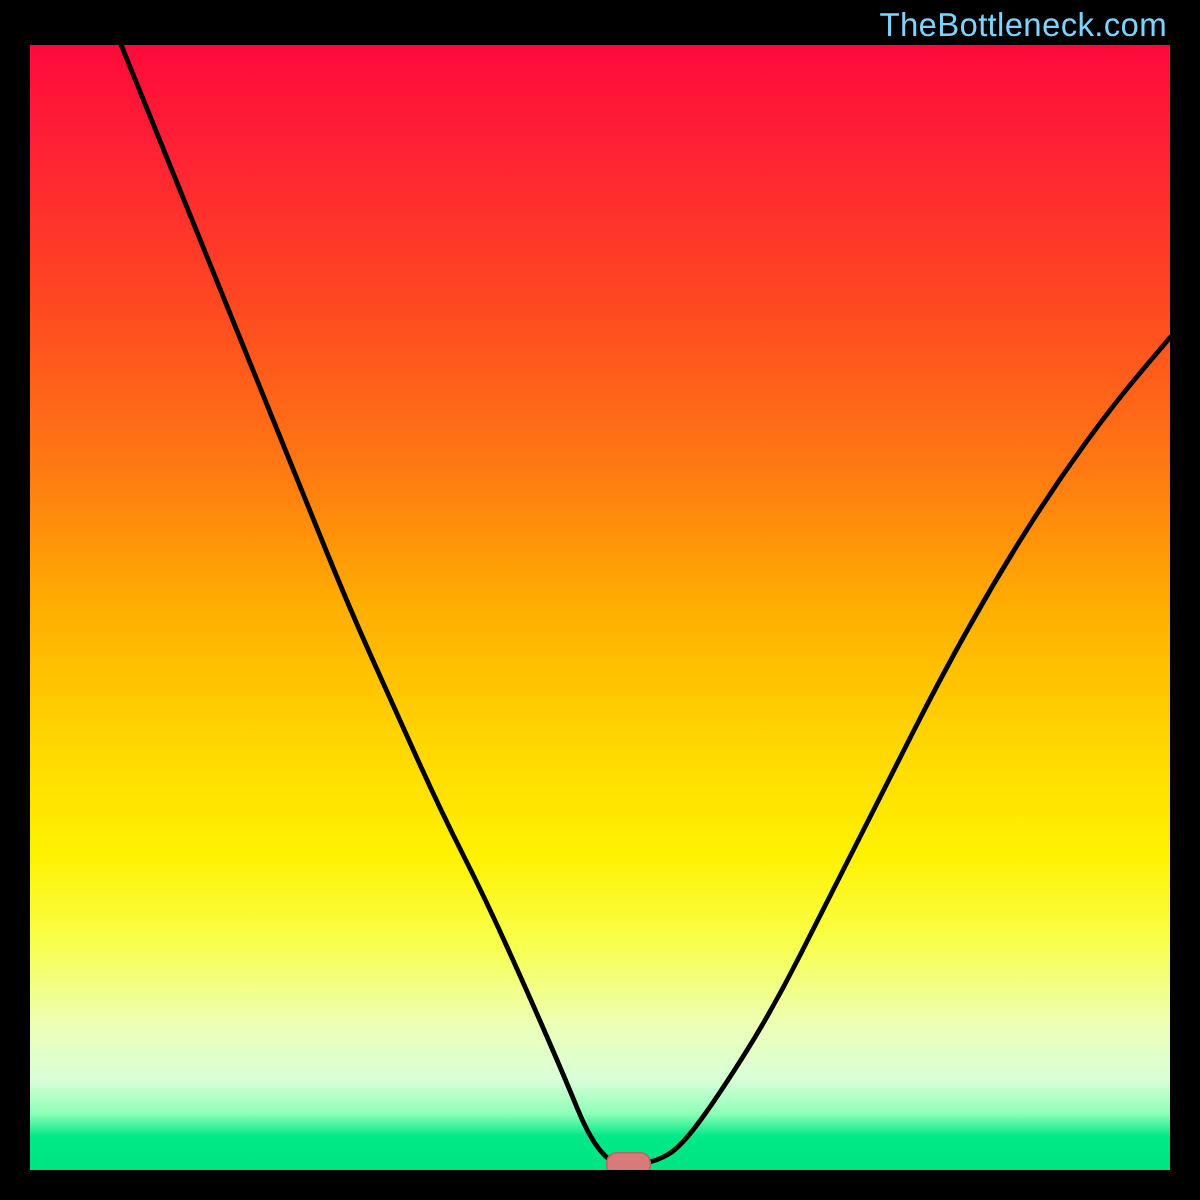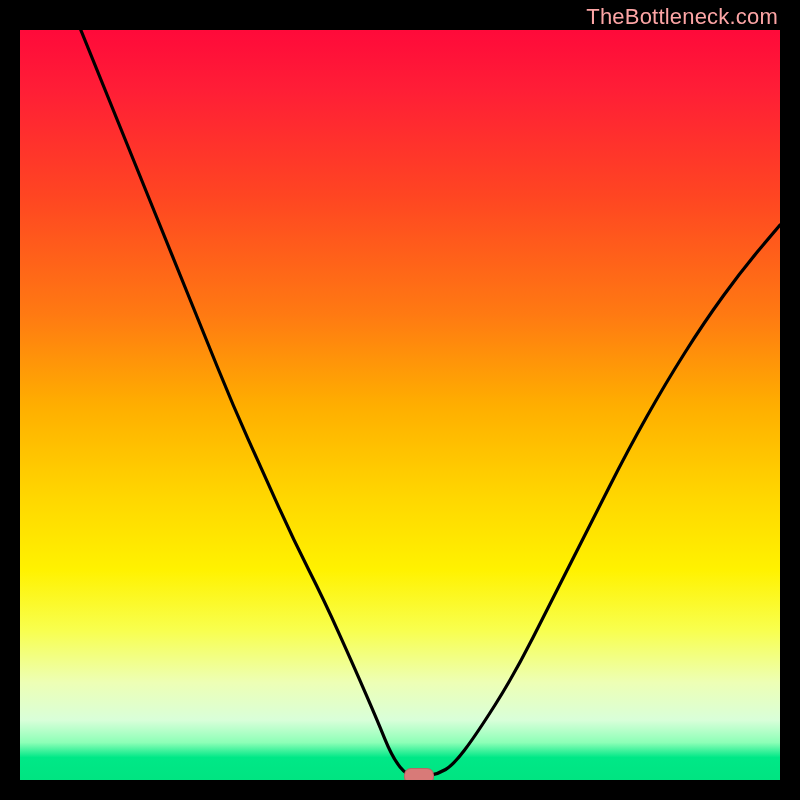--- a/index.html
+++ b/index.html
@@ -43,21 +43,21 @@
       #d9ffd9 92%,
       #8dffb7 95%,
       #00e887 97%,
       #00e481 100%
     );
   }
   .watermark {
     position: absolute;
     top: 4px;
     right: 22px;
-    color: #fca5a5;
+    color: #7dd3fc;
     font-size: 22px;
     font-weight: 500;
     letter-spacing: 0.2px;
   }
   .curve {
     position: absolute;
     inset: 0;
   }
   .marker {
     position: absolute;

